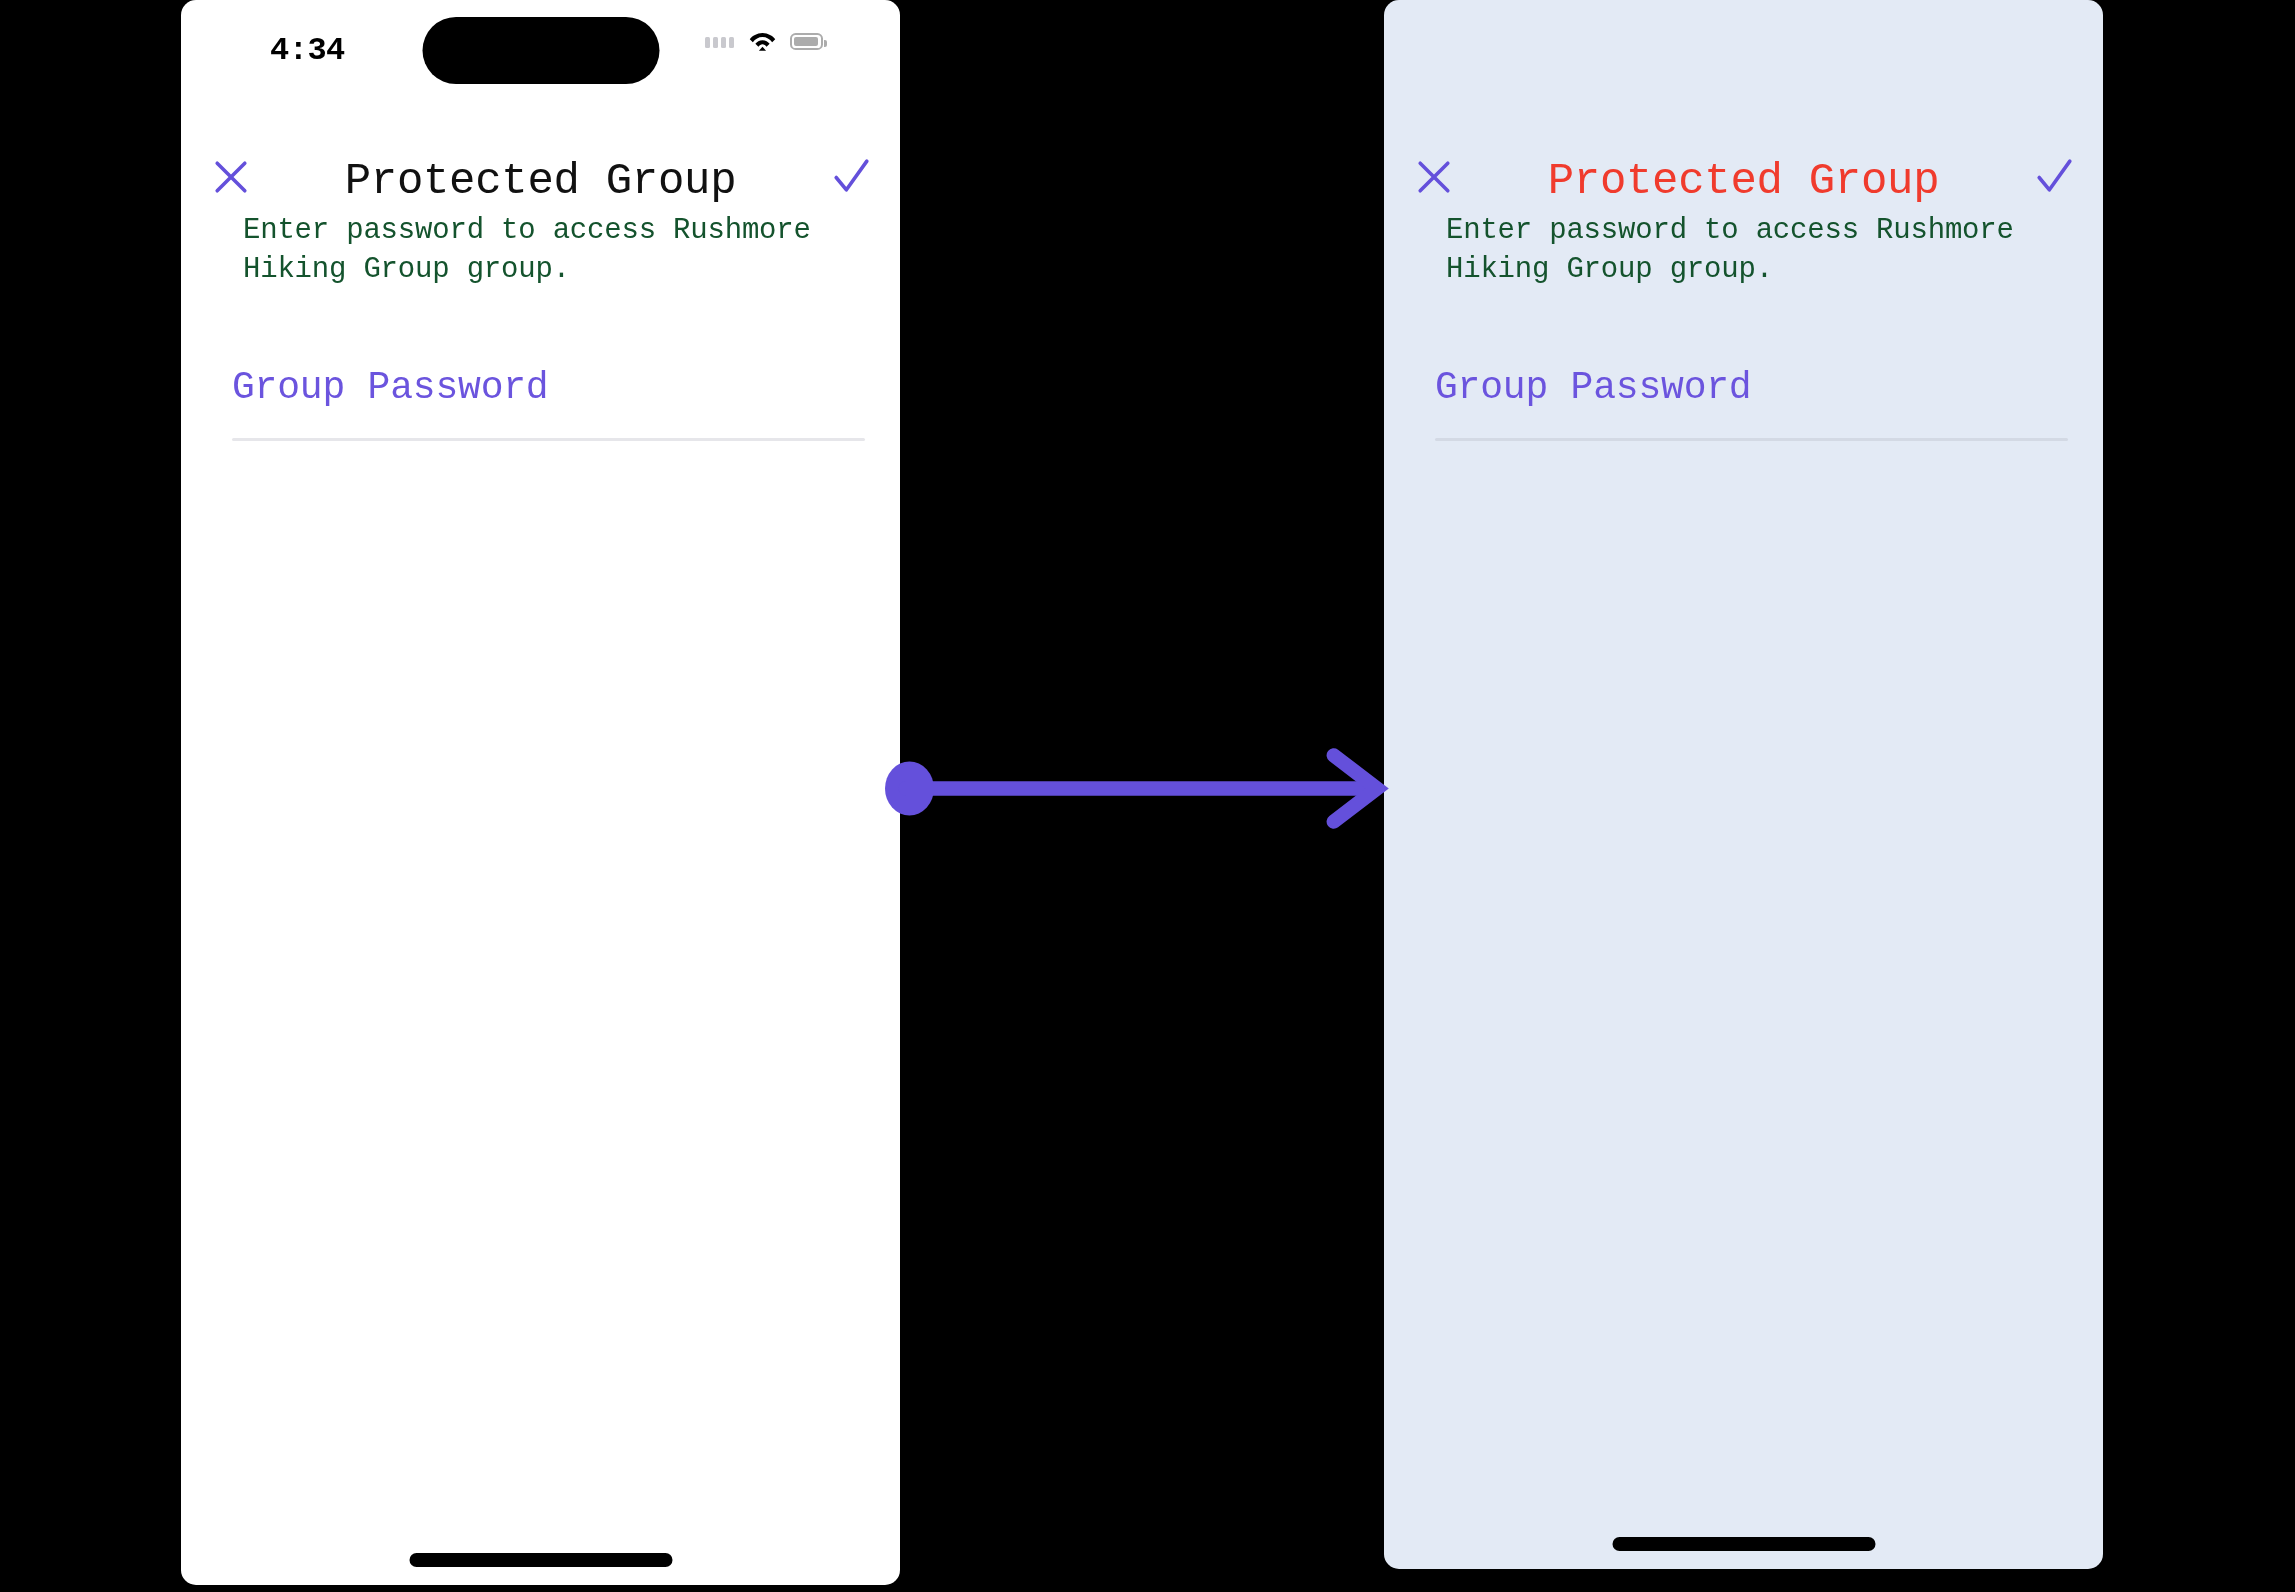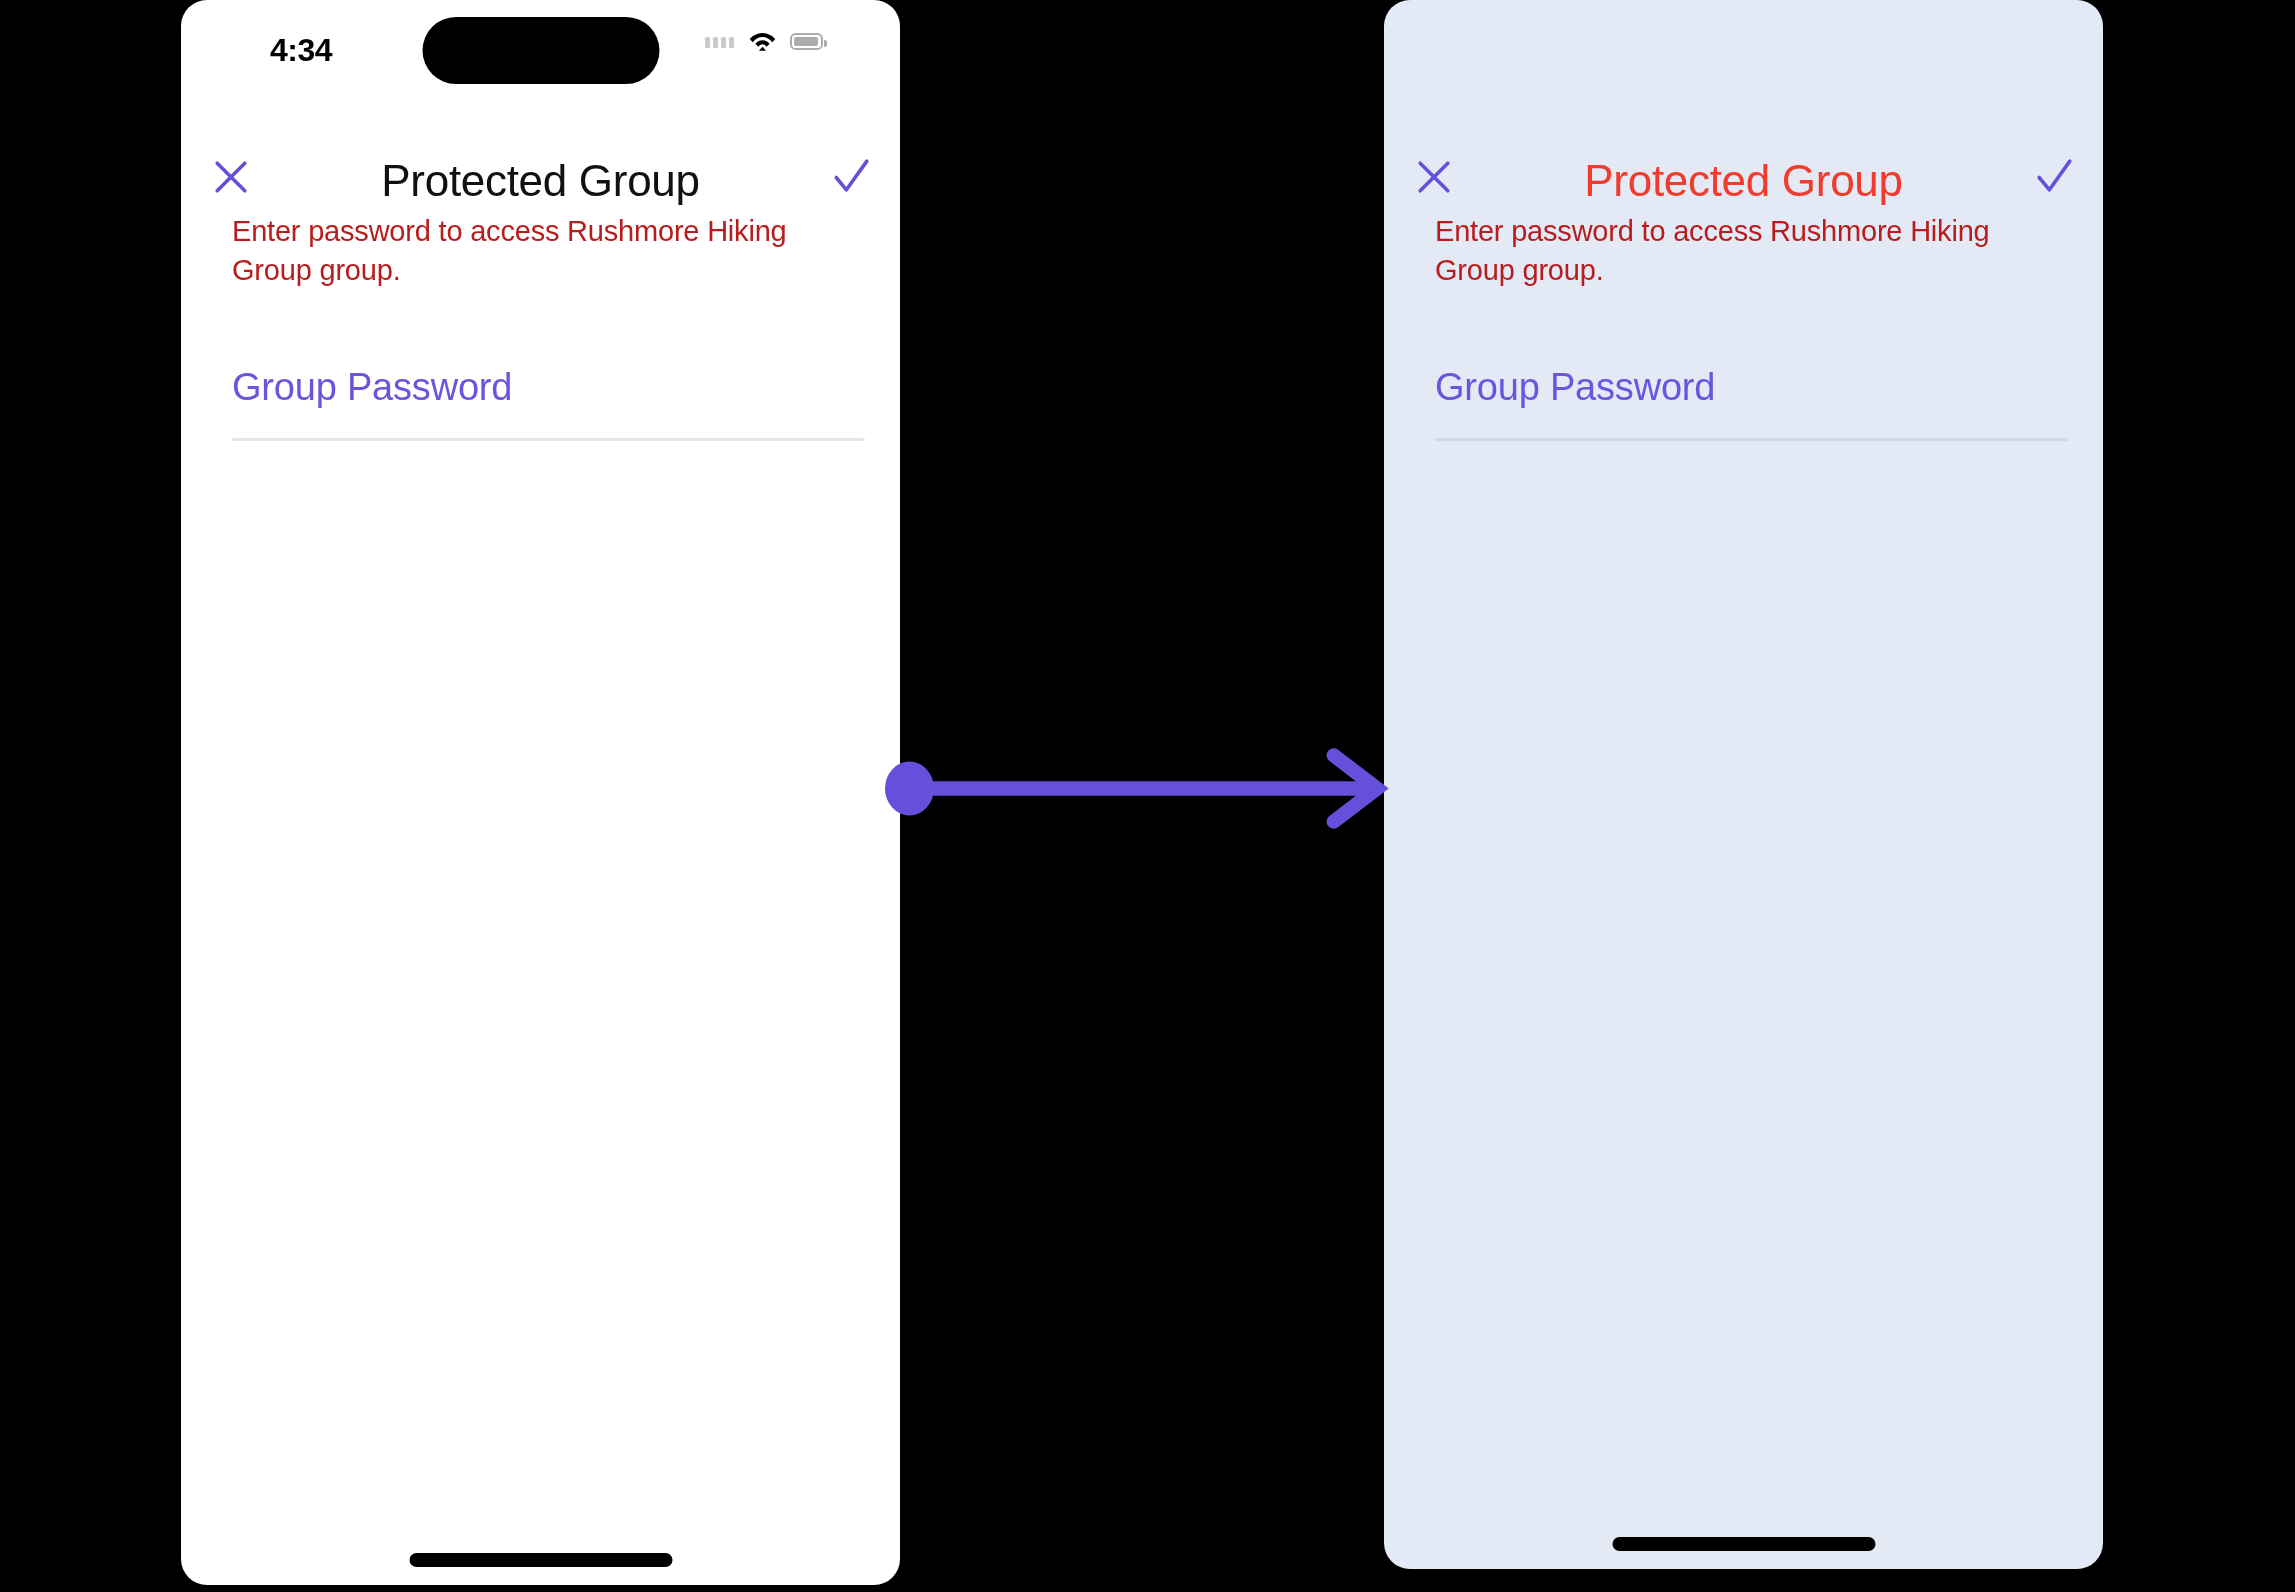--- a/index.html
+++ b/index.html
@@ -12,21 +12,22 @@
     height: 1593px;
     overflow: hidden;
     font-family: "Liberation Sans", sans-serif;
     position: relative;
   }
 
   
   .phone {
     position: absolute;
     overflow: hidden;
-    border-radius: 26px;
+    border-radius: 15px;
+    font-family: Liberation Mono, monospace;
   }
   #phone-left {
     left: 181px;
     top: 0px;
     width: 719px;
     height: 1585px;
     background: #FFFFFF;
   }
   #phone-right {
     left: 1384px;
@@ -137,26 +138,26 @@
     width: 46px;
     height: 46px;
   }
   .icon-btn.left  { left: 26.5px; }
   .icon-btn.right { right: 26.5px; }
   .icon-btn svg { width: 100%; height: 100%; display: block; }
 
   
   .body-text {
     position: absolute;
-    left: 51px;
+    left: 62px;
     top: 212px;
     width: 633px;
     font-size: 29px;
     line-height: 1.34;
-    color: #b91c1c;
+    color: #14532d;
     letter-spacing: -0.2px;
   }
   .field {
     position: absolute;
     left: 51px;
     top: 366px;
     width: 633px;
   }
   .field-label {
     font-size: 38px;

